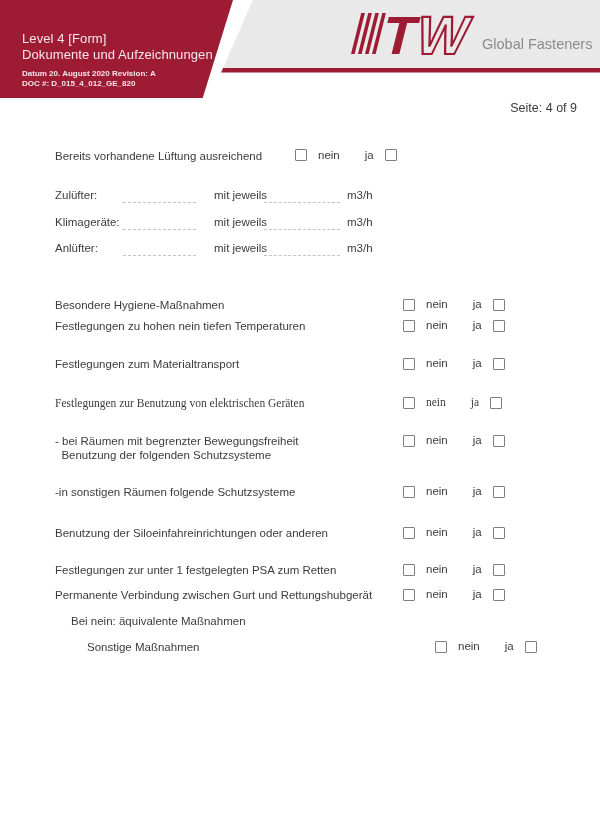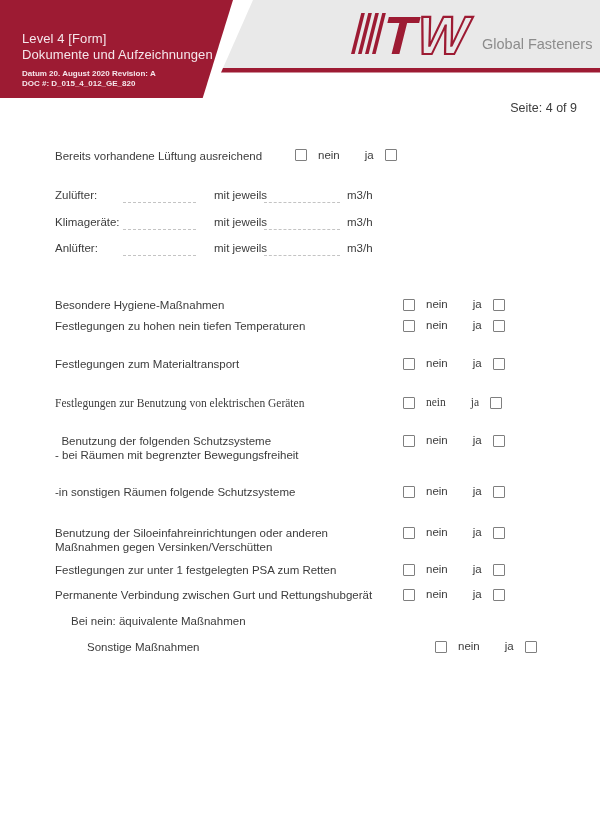--- a/index.html
+++ b/index.html
@@ -152,41 +152,40 @@
       <div class="item-row" style="top: 397px; font-family: Liberation Serif, serif;">
         <div>Festlegungen zur Benutzung von elektrischen Geräten</div>
         <span class="checks">
           <span class="cb"></span>
           <span>nein</span>
           <span class="cl-ja">ja</span>
           <span class="cb"></span>
         </span>
       </div>
       <div class="item-row" style="top: 435px;">
+        <div>- bei Räumen mit begrenzter Bewegungsfreiheit</div>
         <div>&nbsp;&nbsp;Benutzung der folgenden Schutzsysteme</div>
-        <div>- bei Räumen mit begrenzter Bewegungsfreiheit</div>
         <span class="checks">
           <span class="cb"></span>
           <span>nein</span>
           <span class="cl-ja">ja</span>
           <span class="cb"></span>
         </span>
       </div>
       <div class="item-row" style="top: 486px;">
         <div>-in sonstigen Räumen folgende Schutzsysteme</div>
         <span class="checks">
           <span class="cb"></span>
           <span>nein</span>
           <span class="cl-ja">ja</span>
           <span class="cb"></span>
         </span>
       </div>
       <div class="item-row" style="top: 527px;">
         <div>Benutzung der Siloeinfahreinrichtungen oder anderen</div>
-        <div>Maßnahmen gegen Versinken/Verschütten</div>
         <span class="checks">
           <span class="cb"></span>
           <span>nein</span>
           <span class="cl-ja">ja</span>
           <span class="cb"></span>
         </span>
       </div>
       <div class="item-row" style="top: 564px;">
         <div>Festlegungen zur unter 1 festgelegten PSA zum Retten</div>
         <span class="checks">

